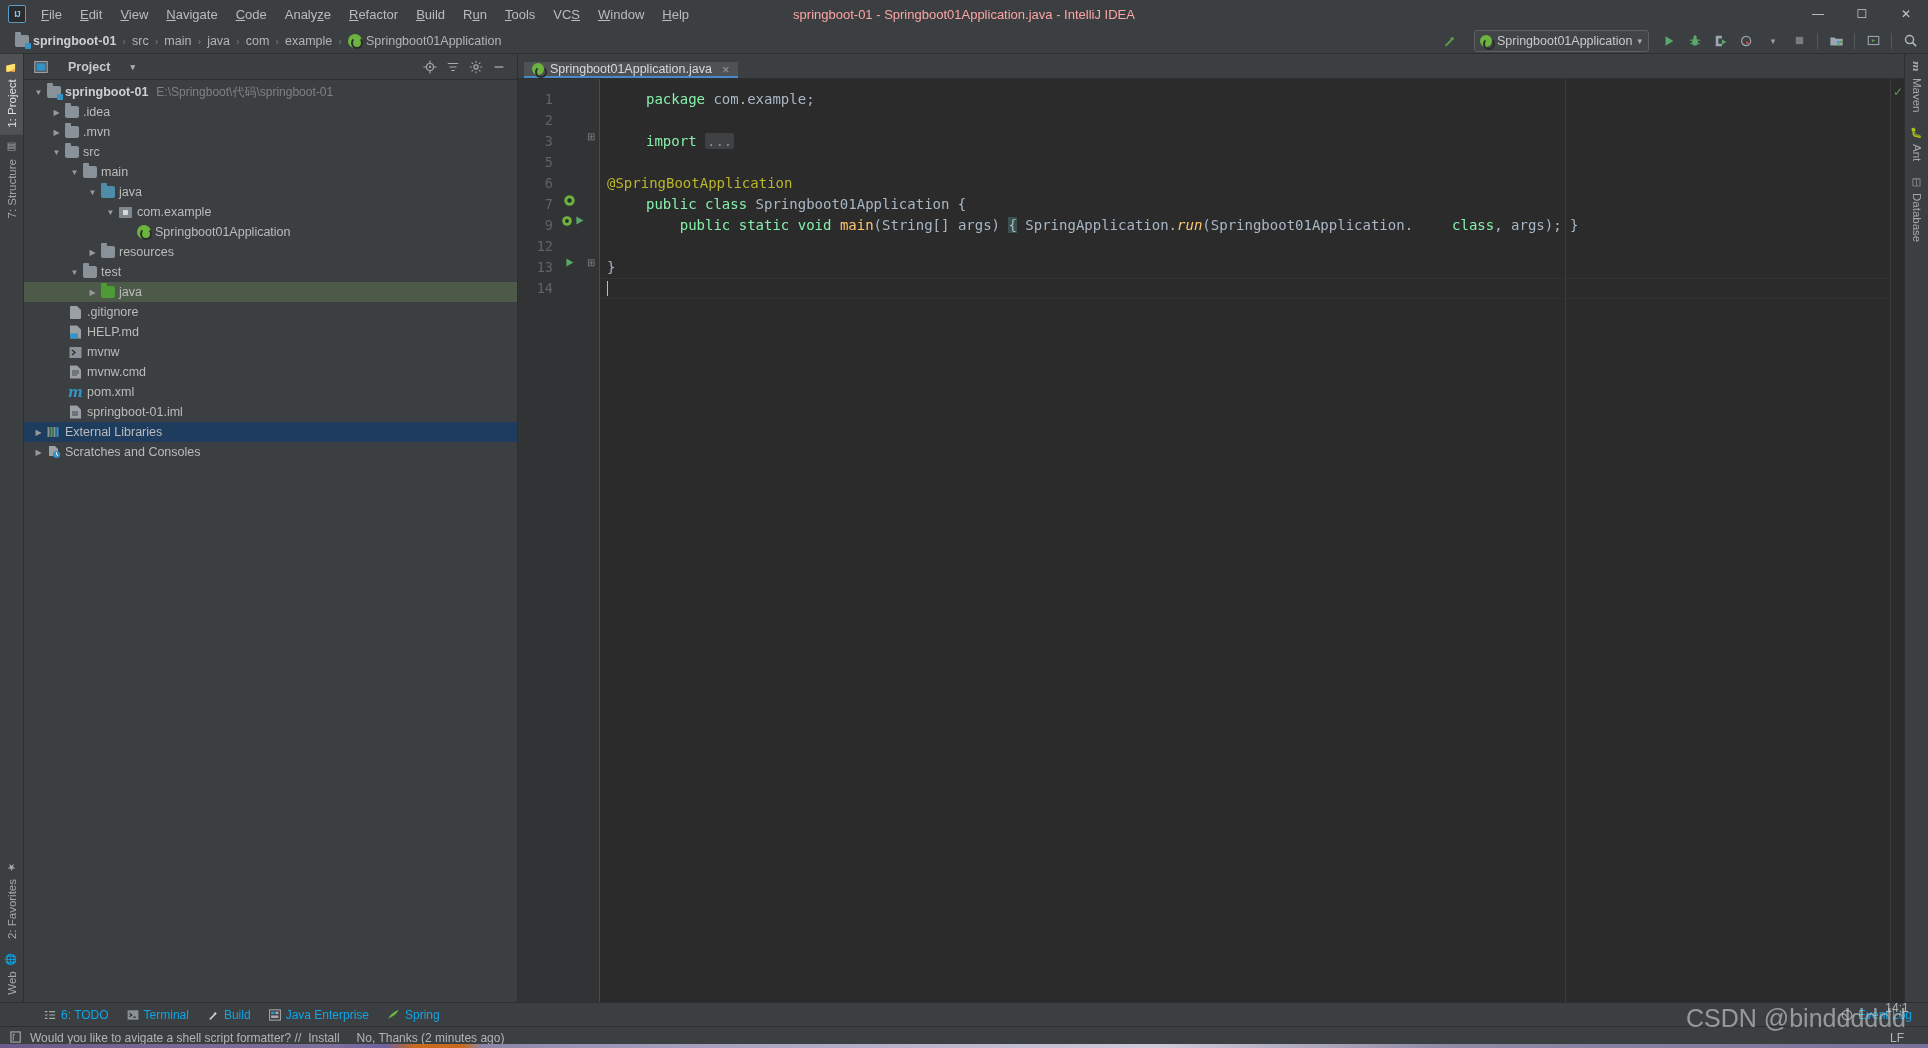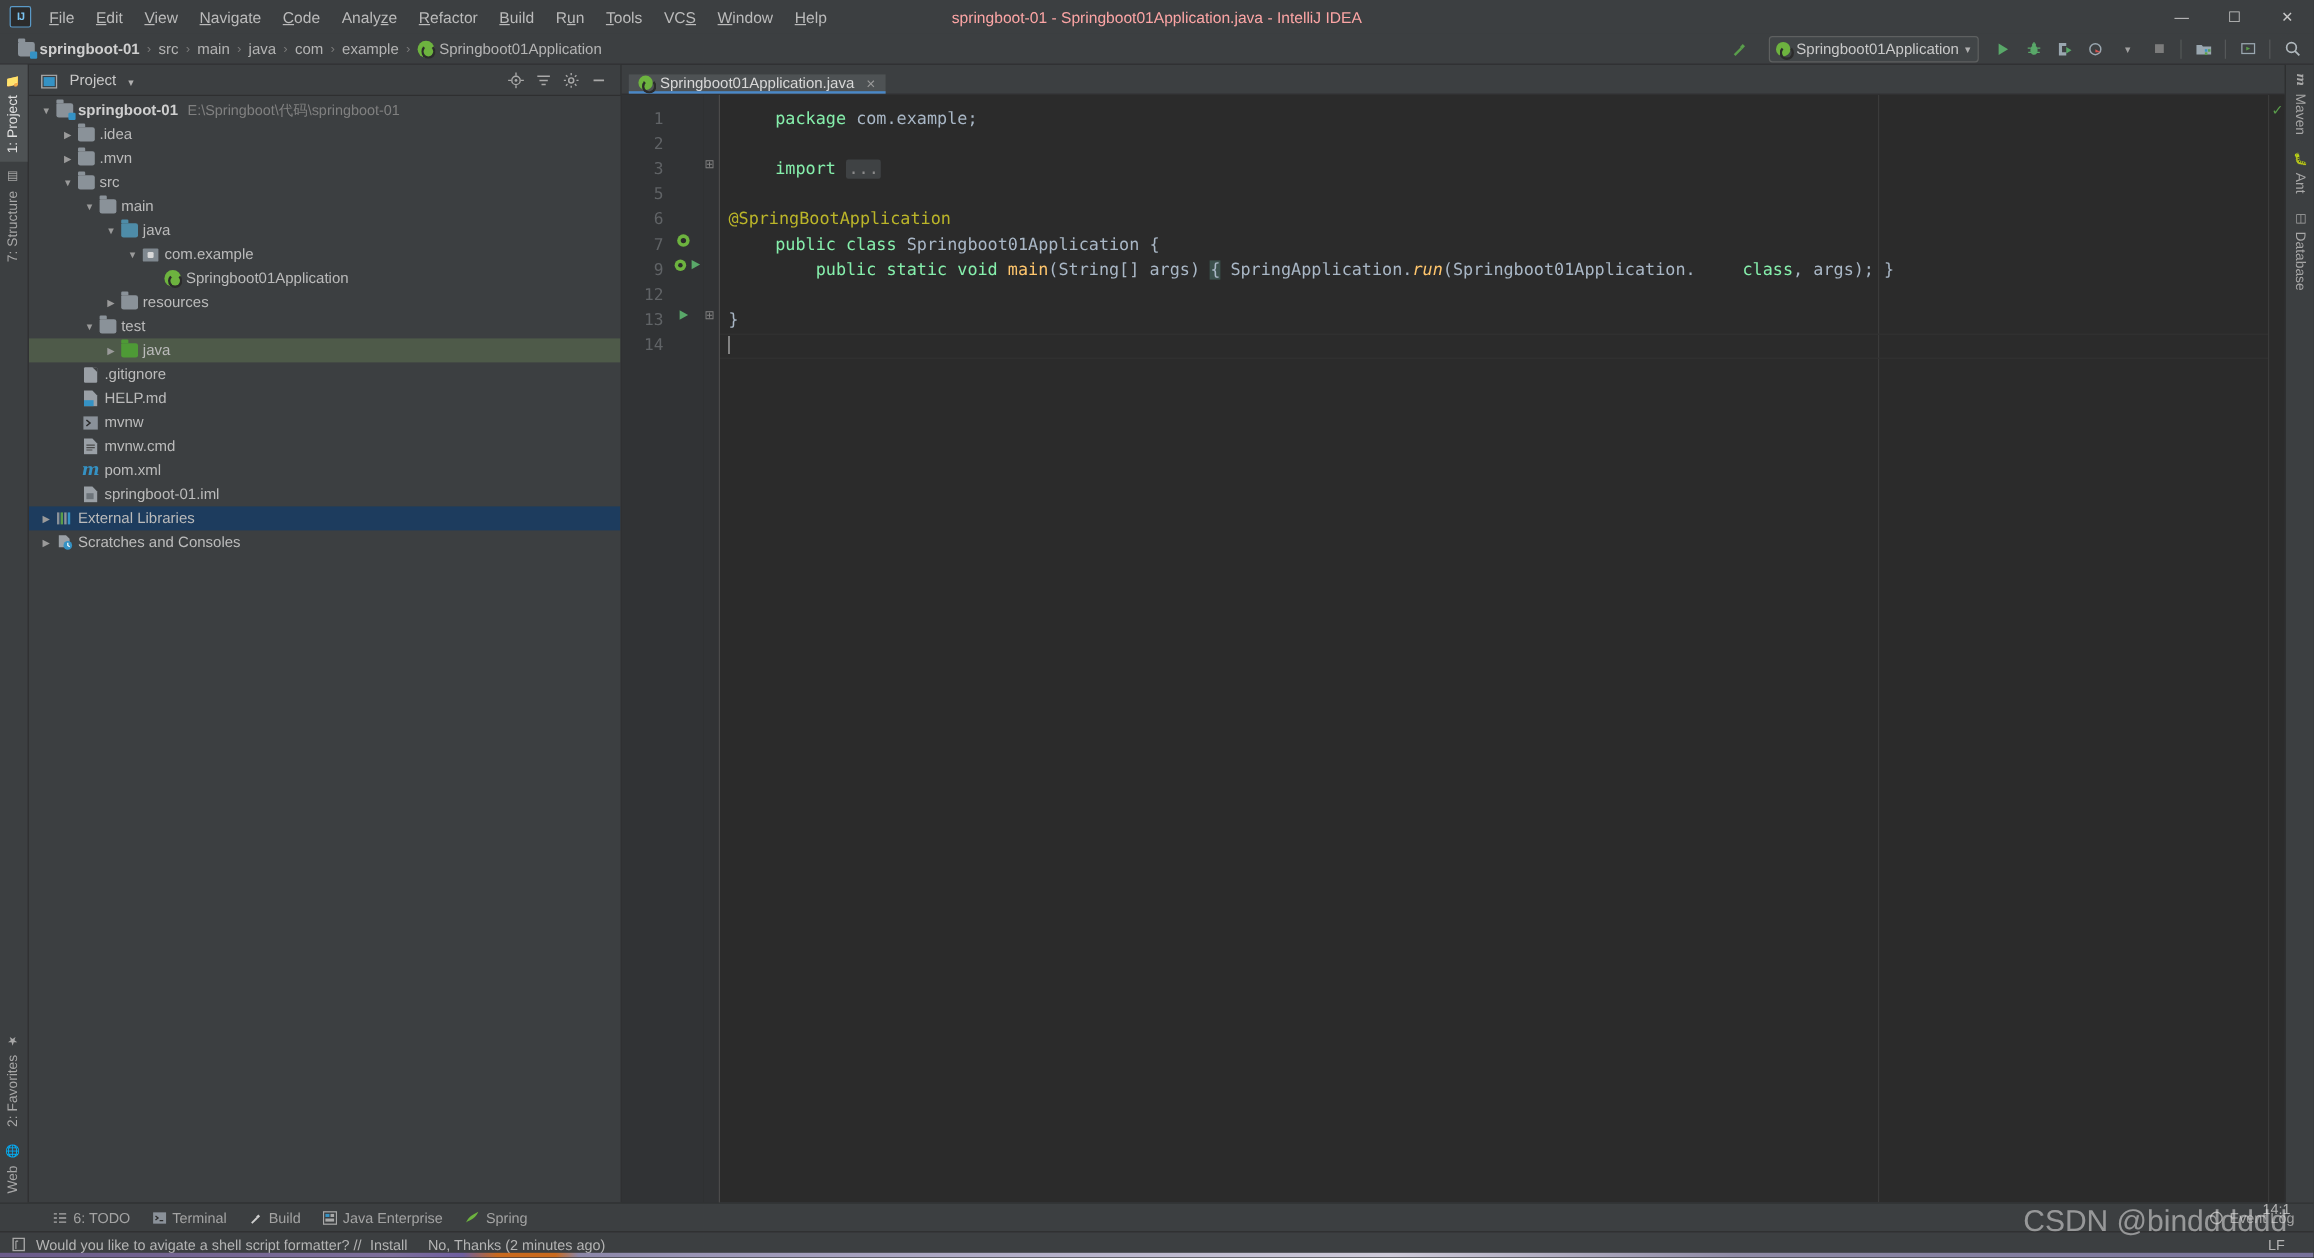--- a/index.html
+++ b/index.html
@@ -80,21 +80,21 @@
 
   
   .project-panel {
     width: 494px; flex: 0 0 494px; background: #3c3f41; display: flex; flex-direction: column;
     border-right: 1px solid #2e2f30;
   }
   .panel-header {
     height: 26px; flex: 0 0 26px; display: flex; align-items: center; padding: 0 6px 0 10px;
     border-bottom: 1px solid #2e2f30;
   }
-  .panel-title { font-size: 12.5px; color: #c8c8c8; display: flex; align-items: flex-end; gap: 10px; }
+  .panel-title { font-size: 12.5px; color: #c8c8c8; display: flex; align-items: center; gap: 20px; font-weight: bold; }
   .panel-actions { margin-left: auto; display: flex; align-items: center; gap: 7px; padding-right: 4px;}
   .pa-btn { width: 16px; height: 16px; display: flex; align-items: center; justify-content: center; color: #a9a9a9;}
 
   .tree { flex: 1 1 auto; overflow: hidden; padding-top: 2px; background: #3c3f41; }
   .trow {
     height: 20px; display: flex; align-items: center; font-size: 12.5px; color: #bbbbbb;
     white-space: nowrap; padding-right: 4px;
   }
   .trow.sel-green { background: #4e5a49; }
   .trow.sel-blue { background: #1d3c5e; }
@@ -147,21 +147,21 @@
   .marker-col {
     width: 14px; flex: 0 0 14px; background: #2b2b2b; position: relative; border-left: 1px solid #3b3b3b;
   }
   .ok-check { position: absolute; top: 6px; left: 2px; color: #5a9e4b; font-size: 12px; }
 
   
   .tw-bar {
     height: 24px; flex: 0 0 24px; background: #3c3f41; display: flex; align-items: center;
     gap: 2px; padding-left: 36px; border-top: 1px solid #2e2f30;
   }
-  .tw-item { display: flex; align-items: center; gap: 5px; font-size: 12px; color: #a3a3a3; padding: 2px 8px; }
+  .tw-item { display: flex; align-items: center; gap: 5px; font-size: 12px; color: #0ea5e9; padding: 2px 8px; }
   .tw-right { margin-left: auto; display: flex; align-items: center; padding-right: 8px; }
 
   .statusbar {
     height: 22px; flex: 0 0 22px; background: #3c3f41; display: flex; align-items: center;
     font-size: 12px; color: #b4b4b4; padding-left: 10px; border-top: 1px solid #2e2f30;
   }
   .sb-msg { display: flex; align-items: center; gap: 7px; }
   .sb-link { color: #b4b4b4; }
   .sb-right { margin-left: auto; display: flex; align-items: center; gap: 16px; padding-right: 14px; flex-direction: column; }
   .sb-pos { font-size: 12px; color: #b4b4b4; }

